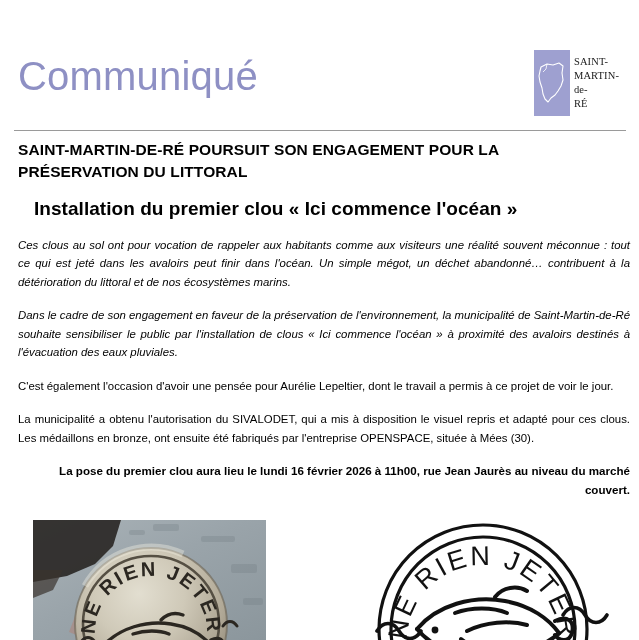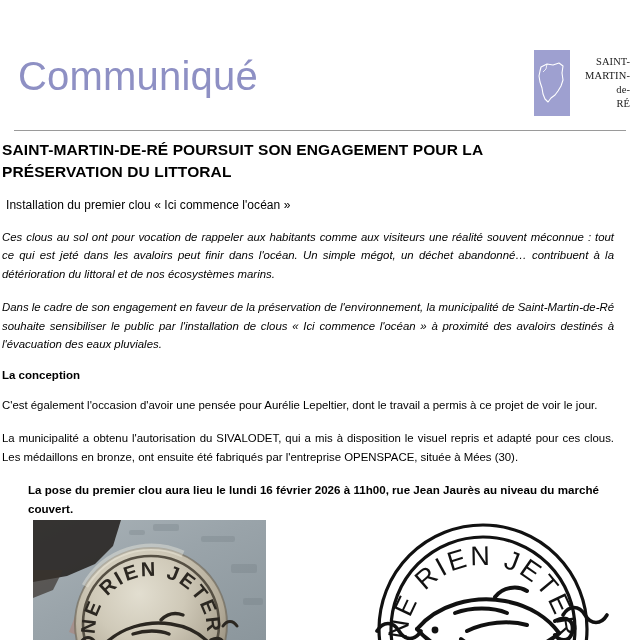--- a/index.html
+++ b/index.html
@@ -24,21 +24,20 @@
     background: #ffffff;
   }
 
   
   .header {
     position: absolute;
     left: 0;
     top: 0;
     width: 639px;
     height: 128px;
-    text-align: right;
   }
   .masthead {
     position: absolute;
     left: 18px;
     top: 56px;
   }
   .masthead-title {
     font-family: "Liberation Sans", sans-serif;
     font-size: 40px;
     font-weight: 400;
@@ -99,38 +98,38 @@
     left: 14px;
     top: 130px;
     width: 612px;
     height: 1px;
     background: #9a9a9a;
   }
 
   
   .content {
     position: absolute;
-    left: 2px;
+    left: 18px;
     top: 139px;
     width: 612px;
   }
 
   .headline {
     font-size: 15.5px;
     font-weight: bold;
     line-height: 1.45;
     letter-spacing: 0.1px;
     margin: 0 0 14px 0;
     max-width: 530px;
   }
 
   .subhead {
-    font-size: 12px;
-    font-weight: normal;
-    margin: 0 0 16px 4px;
+    font-size: 19px;
+    font-weight: bold;
+    margin: 0 0 16px 16px;
     letter-spacing: 0.05px;
   }
 
   p.para {
     font-size: 11.4px;
     line-height: 1.62;
     text-align: justify;
     margin: 0 0 15px 0;
   }
   p.para.italic {
@@ -145,21 +144,21 @@
 
   p.para.last-line {
     text-align: left;
   }
 
   .closing {
     font-size: 11.6px;
     font-weight: bold;
     line-height: 1.6;
     margin: 10px 0 0 26px;
-    text-align: left;
+    text-align: right;
   }
 
   
   .media {
     position: absolute;
     left: 0;
     top: 519px;
     width: 639px;
     height: 121px;
   }
@@ -220,21 +219,20 @@
   <div class="content">
 
     <h1 class="headline">SAINT-MARTIN-DE-RÉ POURSUIT SON ENGAGEMENT POUR LA PRÉSERVATION DU LITTORAL</h1>
 
     <h2 class="subhead">Installation du premier clou « Ici commence l'océan »</h2>
 
     <p class="para italic">Ces clous au sol ont pour vocation de rappeler aux habitants comme aux visiteurs une réalité souvent méconnue : tout ce qui est jeté dans les avaloirs peut finir dans l'océan. Un simple mégot, un déchet abandonné… contribuent à la détérioration du littoral et de nos écosystèmes marins.</p>
 
     <p class="para italic">Dans le cadre de son engagement en faveur de la préservation de l'environnement, la municipalité de Saint-Martin-de-Ré souhaite sensibiliser le public par l'installation de clous « Ici commence l'océan » à proximité des avaloirs destinés à l'évacuation des eaux pluviales.</p>
 
-    <div class="section-heading">La conception</div>
 
     <p class="para last-line">C'est également l'occasion d'avoir une pensée pour Aurélie Lepeltier, dont le travail a permis à ce projet de voir le jour.</p>
 
     <p class="para">La municipalité a obtenu l'autorisation du SIVALODET, qui a mis à disposition le visuel repris et adapté pour ces clous. Les médaillons en bronze, ont ensuite été fabriqués par l'entreprise OPENSPACE, située à Mées (30).</p>
 
     <div class="closing">La pose du premier clou aura lieu le lundi 16 février 2026 à 11h00, rue Jean Jaurès au niveau du marché couvert.</div>
   </div>
 
   <div class="media">
 

